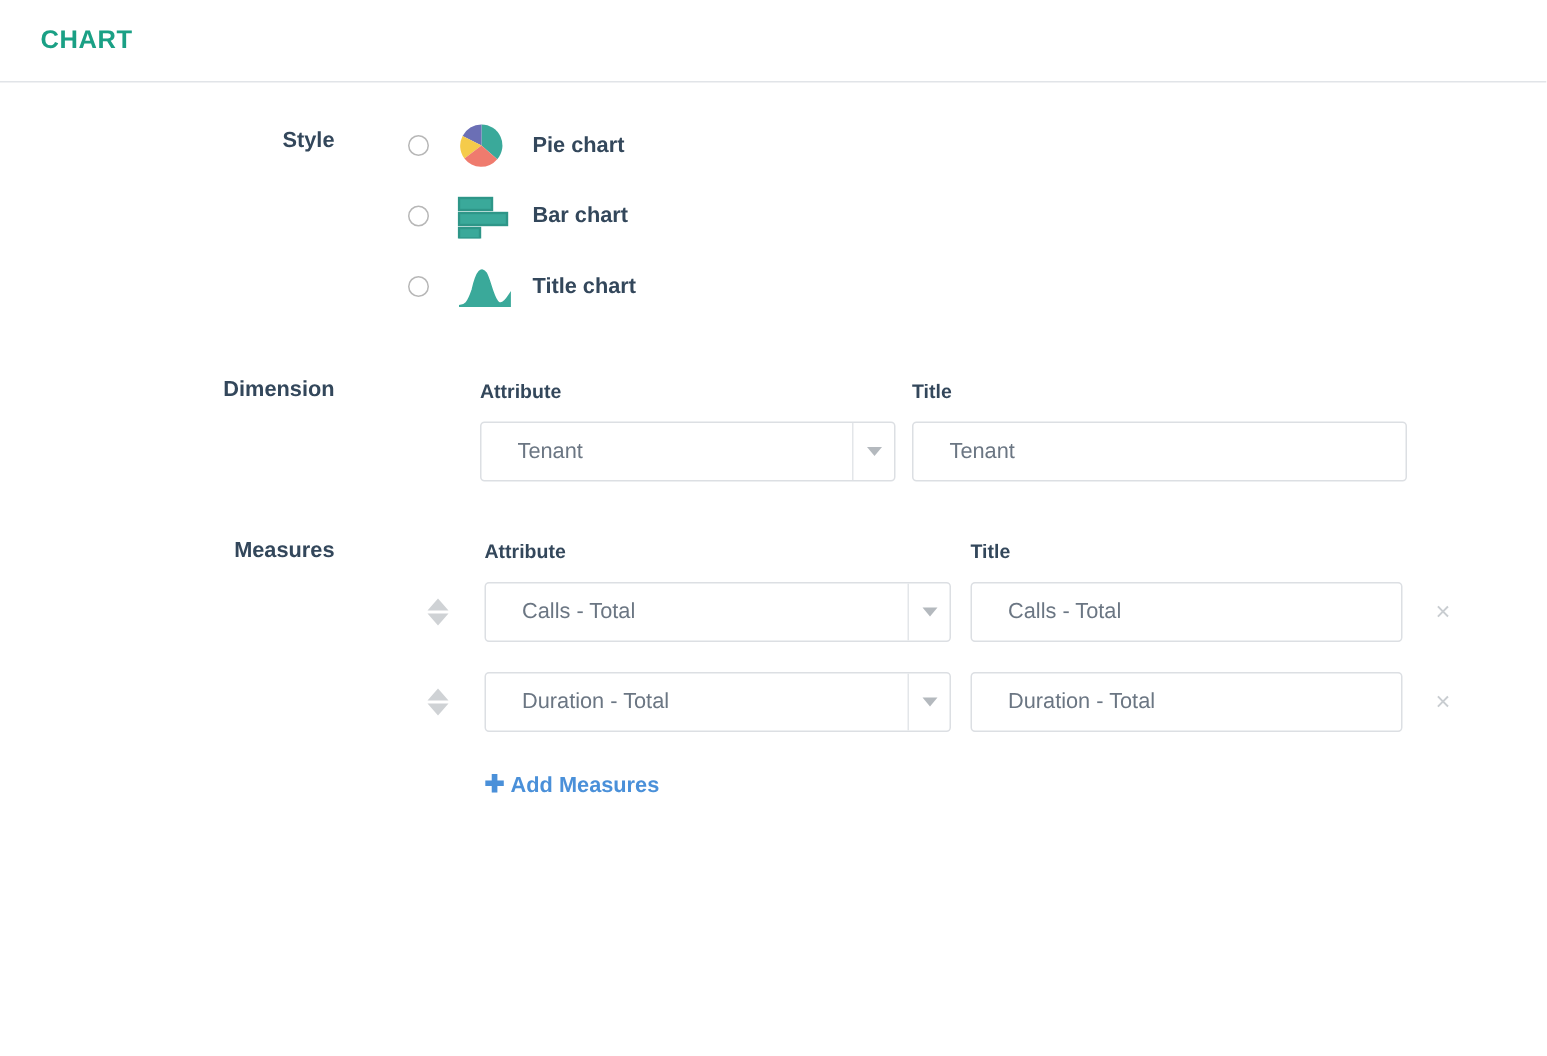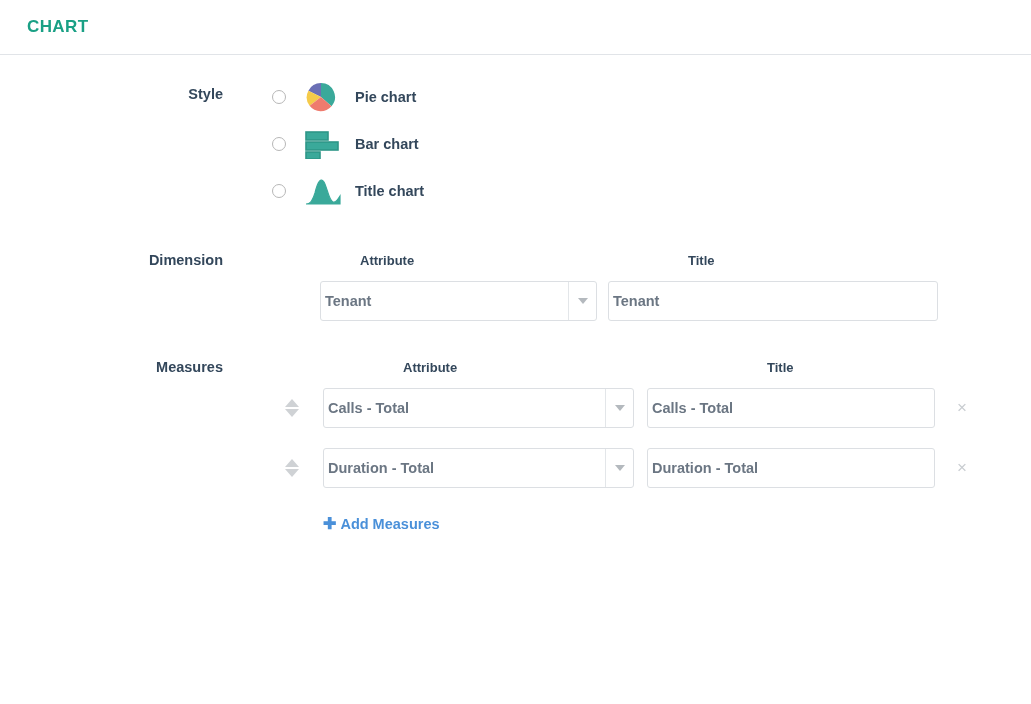--- a/index.html
+++ b/index.html
@@ -111,42 +111,40 @@
   
   .col-heading {
     font-size: 13px;
     font-weight: bold;
     color: #33475b;
   }
   .heading-row {
     display: flex;
     align-items: center;
     margin-bottom: 13px;
-    gap: 40px;
   }
 
   
   .attr-col  { width: 336px; min-width: 336px; }
   .title-col { width: 330px; min-width: 330px; }
 
   .handle-col { width: 39px; min-width: 39px; }
 
   
   .field {
     height: 40px;
     border: 1px solid #dcdfe3;
     border-radius: 3px;
     background: #fff;
     display: flex;
     align-items: center;
     font-size: 14.5px;
     color: #6b7683;
-    padding-left: 4px;
+    padding-left: 24px;
     position: relative;
-    font-weight: bold;
   }
   .select {
     padding-right: 0;
   }
   .select .value {
     flex: 1;
     white-space: nowrap;
     overflow: hidden;
     text-overflow: ellipsis;
   }

